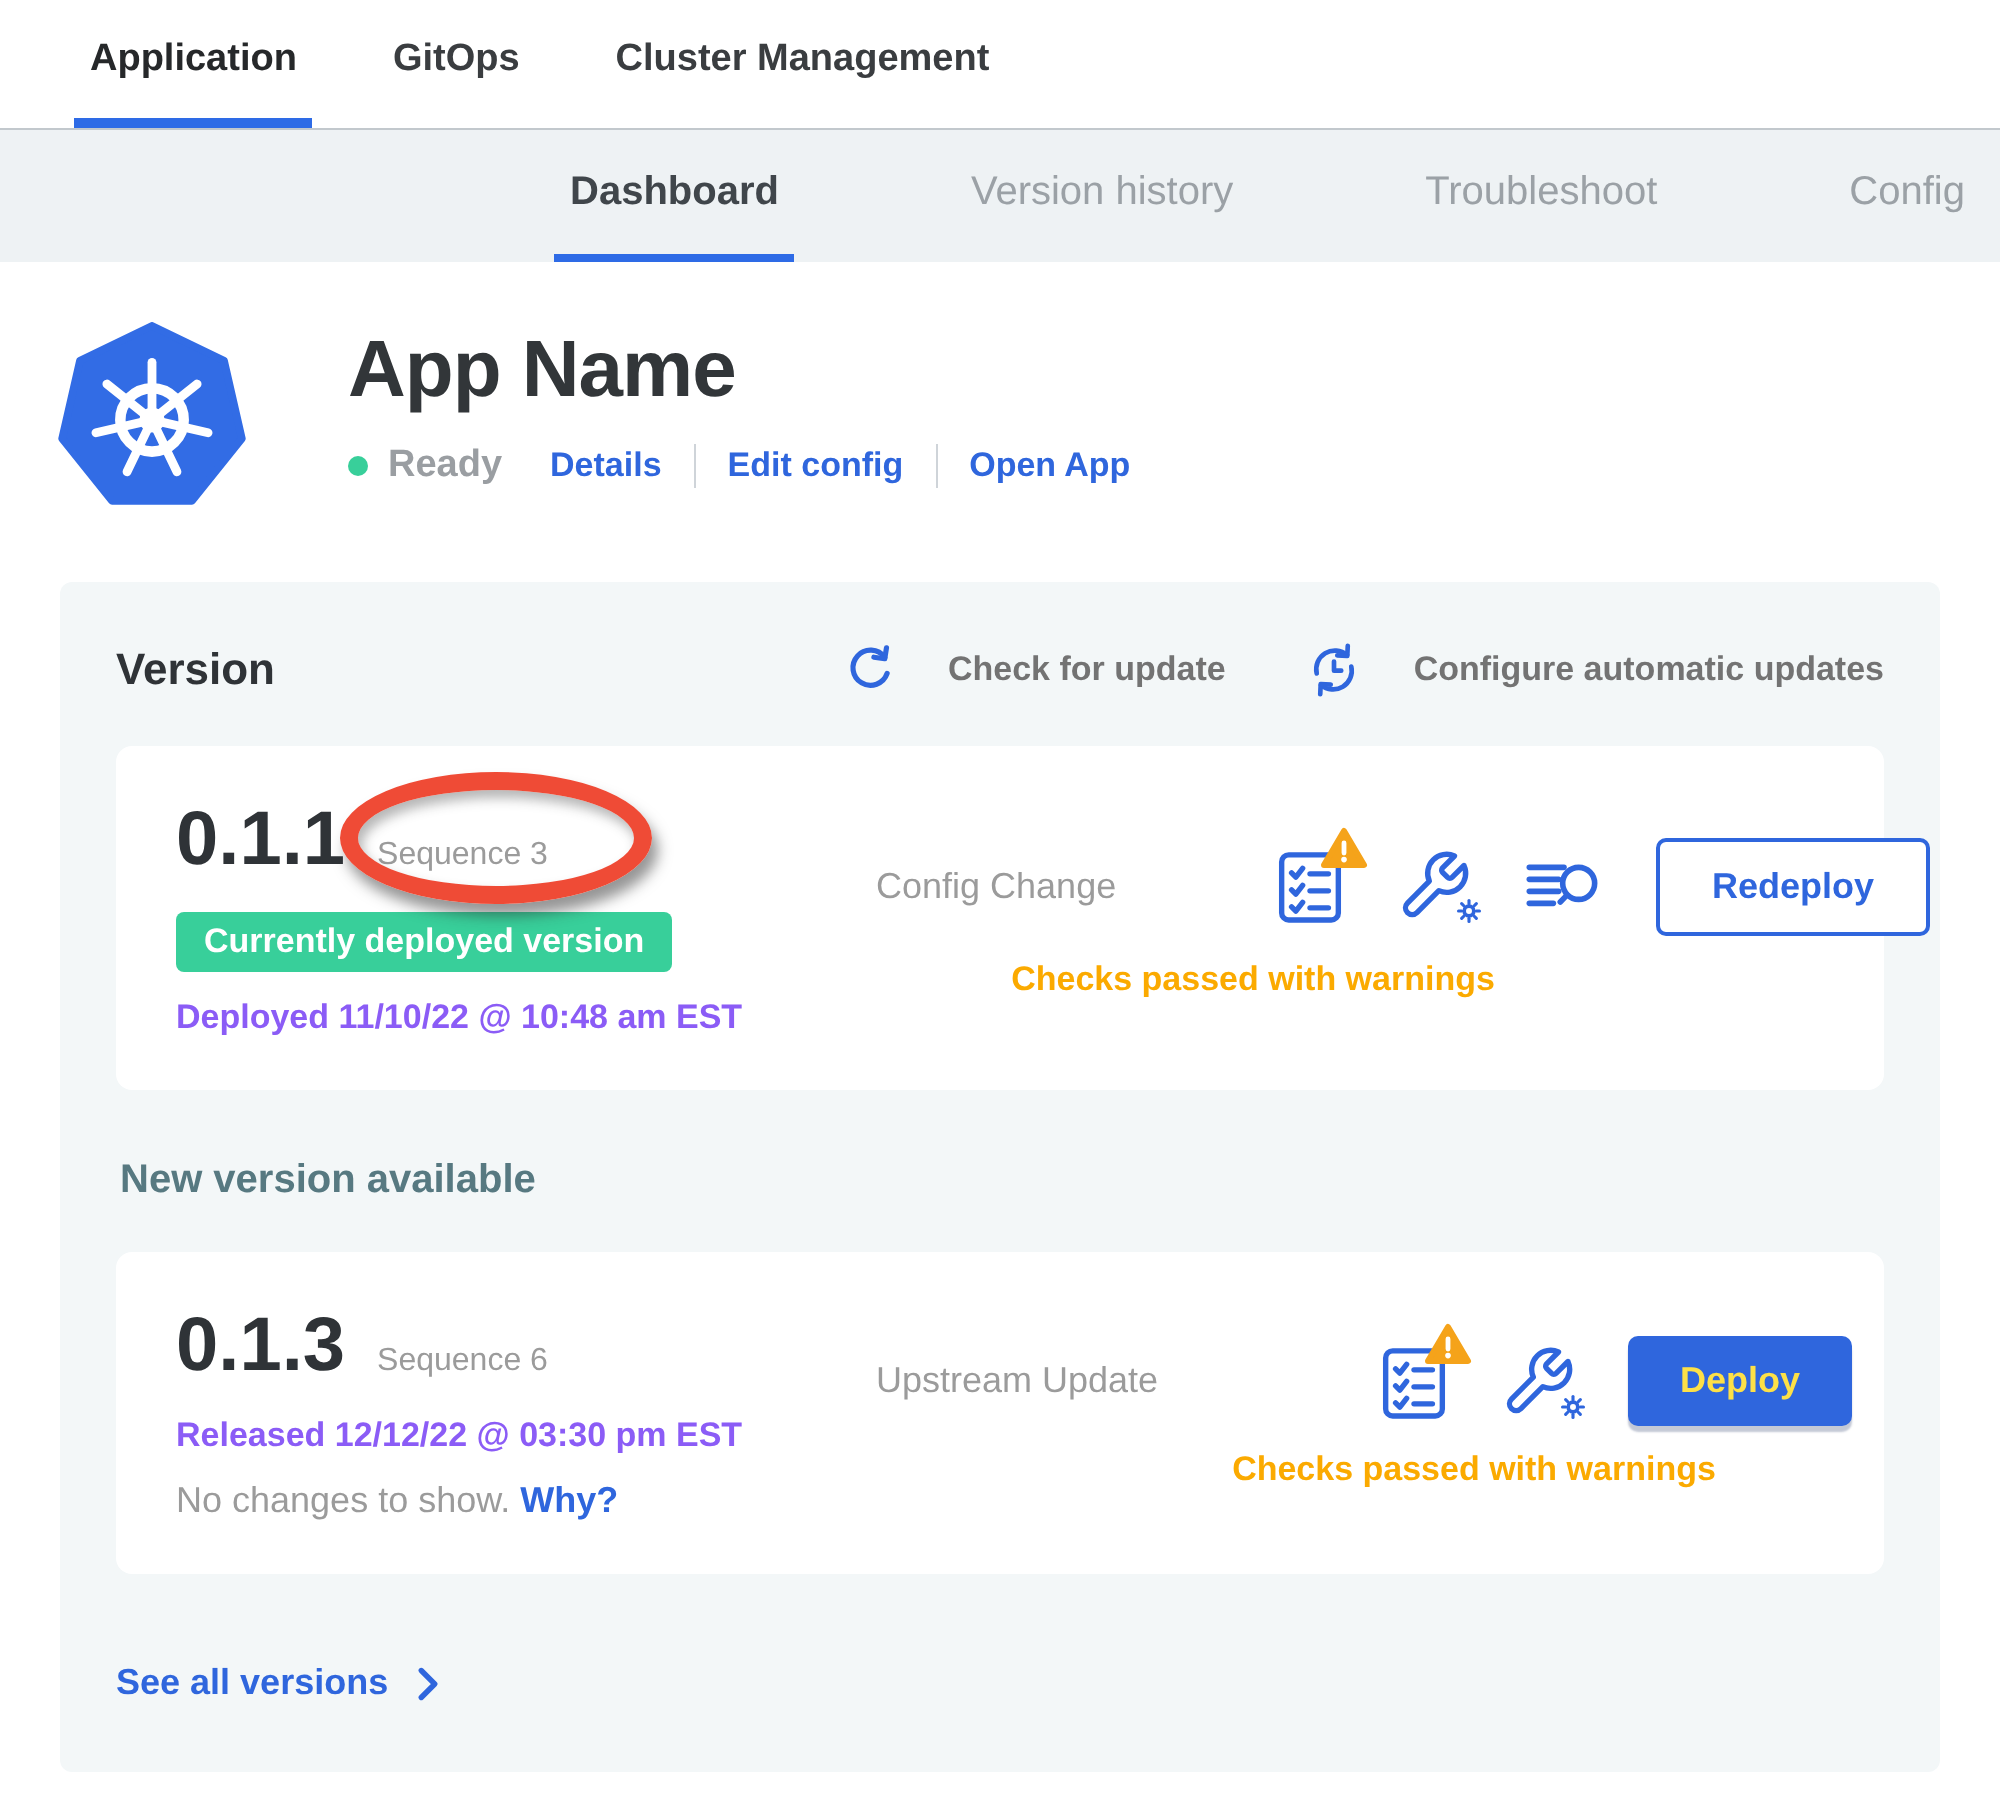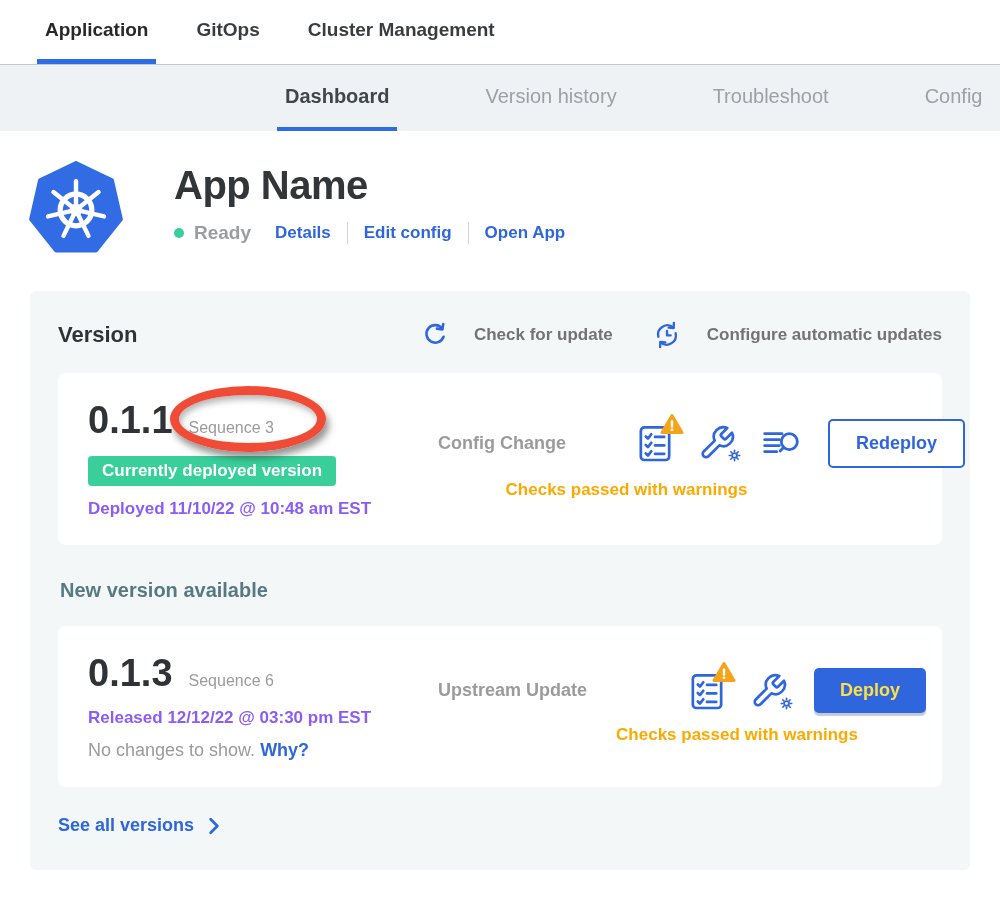--- a/index.html
+++ b/index.html
@@ -46,35 +46,35 @@
     border:9px solid #ef4b36; border-radius:50%;
     box-shadow:3px 6px 7px rgba(45,45,45,.5), inset 2px 4px 6px rgba(45,45,45,.35); pointer-events:none; }
   .deployed-badge { display:inline-block; margin-top:14px; background:#38cf9a; color:#fff;
     font-size:17px; font-weight:700; padding:5px 14px; border-radius:4px; }
   .meta-line { margin-top:13px; font-size:17px; font-weight:600; color:#8b5cf6; }
   .changes-line { margin-top:12px; font-size:18px; color:#9b9b9b; }
   .changes-line .hlink { font-size:18px; }
 
   .vr-rest { flex:1; display:flex; flex-direction:column; }
   .vr-top { display:flex; align-items:center; }
-  .vr-source { width:200px; font-size:18px; font-weight:700; color:#9b9b9b; }
+  .vr-source { width:200px; font-size:18px; font-weight:400; color:#9b9b9b; }
   .vr-icons { display:flex; align-items:center; gap:26px; margin-left:auto; margin-right:26px; }
   .icon-wrap { position:relative; display:inline-flex; }
   .warn-badge { position:absolute; top:-10px; right:-12px; }
   .vr-warning { margin-top:12px; font-size:17px; font-weight:700; color:#fbaa00; text-align:center; }
   .vr-warning.row1 { padding-right:150px; }
   .vr-warning.row2 { padding-left:110px; }
 
   .btn { font-family:inherit; font-size:18px; font-weight:700; border-radius:5px;
     padding:12px 26px; cursor:pointer; }
   .btn-outline { background:#fff; color:#2f66dd; border:2px solid #2f66dd; }
   .btn-solid { background:#2f66dd; color:#fde047; border:none; box-shadow:0 3px 1px rgba(20,40,90,.25); }
 
   .section-heading { margin:34px 2px 0; font-size:20px; font-weight:700; color:#577981; }
-  .see-all { display:inline-flex; align-items:center; gap:14px; margin-top:28px;
+  .see-all { display:inline-flex; align-items:center; gap:14px; margin-top:44px;
     color:#2f66dd; font-size:18px; font-weight:700; cursor:pointer; }
 </style>
 </head>
 <body>
 
 <div class="topnav">
   <div class="tab active">
     <span>Application</span>
   </div>
   <div class="tab">

